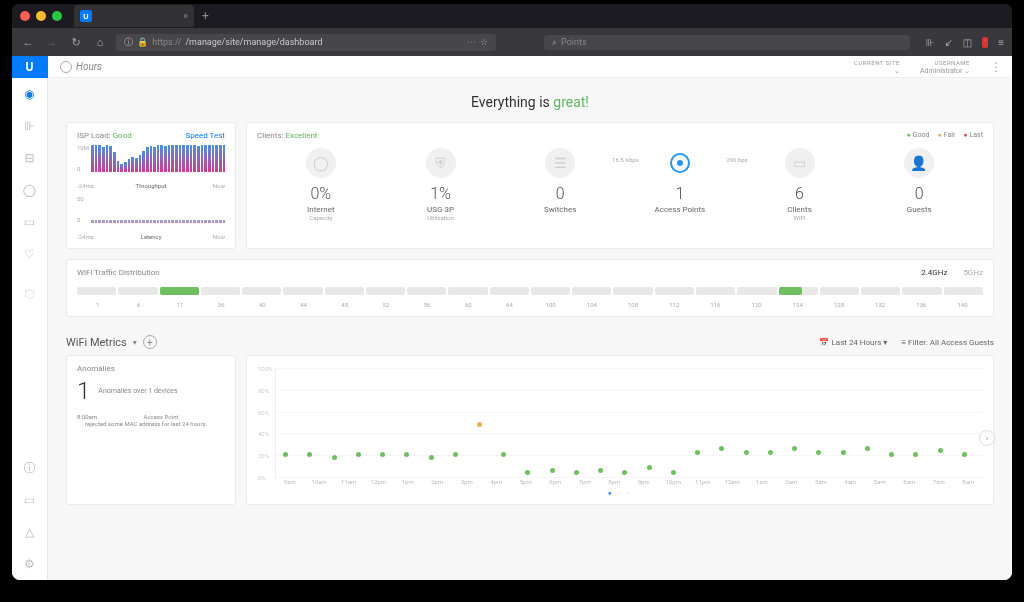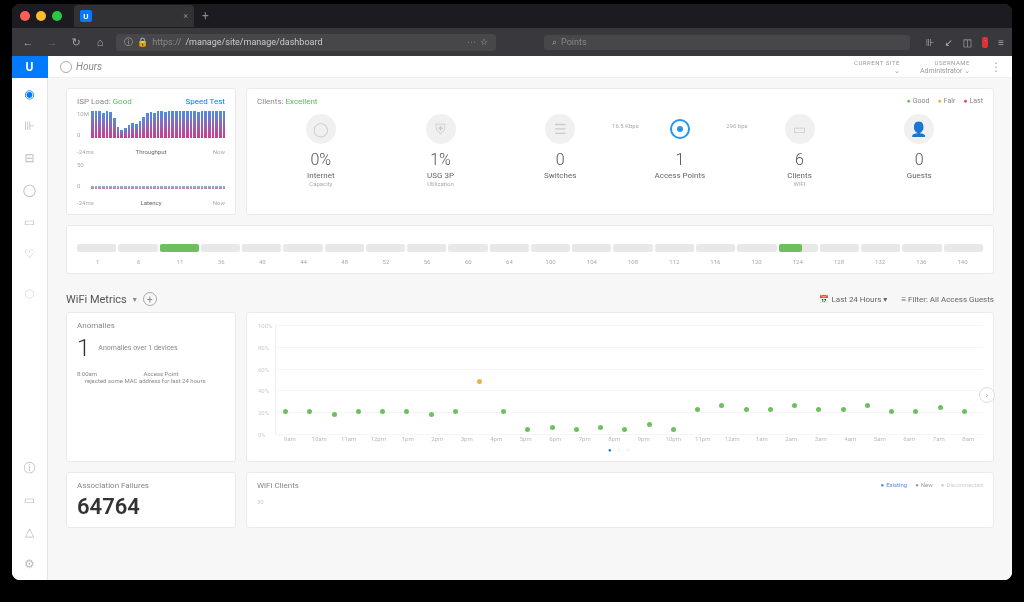--- a/index.html
+++ b/index.html
@@ -185,20 +185,23 @@
           </div>
           <div class="col">
             <span class="lbl">USERNAME</span>
             <span><span>Administrator</span> ⌄</span>
           </div>
           <span class="dots">⋮</span>
         </div>
       </div>
 
       <div class="content">
+        <div class="hero">
+          <span>Everything is </span><span class="great">great!</span>
+        </div>
 
         <div class="row1">
           <div class="card tp-card">
             <div class="card-hdr">
               <span><span>ISP Load:</span> <span class="good">Good</span></span>
               <span class="link">Speed Test</span>
             </div>
             <div class="chart">
               <span class="axis" style="top:0">10M</span>
               <span class="axis" style="bottom:8px">0</span>
@@ -342,20 +345,26 @@
               <div class="stat">
                 <div class="icon">👤</div>
                 <div class="val">0</div>
                 <div class="lbl">Guests</div>
               </div>
             </div>
           </div>
         </div>
 
         <div class="dist">
+          <div class="dist-hdr">
+            <span>WiFi Traffic Distribution</span>
+            <span style="flex:1"></span>
+            <span class="tab2 active">2.4GHz</span>
+            <span class="tab2">5GHz</span>
+          </div>
           <div class="dist-bars" id="distbars">
               <span></span>
               <span></span>
               <span class="fill"></span>
               <span></span>
               <span></span>
               <span></span>
               <span></span>
               <span></span>
               <span></span>
@@ -501,36 +510,16 @@
                 <span>5am</span>
                 <span>6am</span>
                 <span>7am</span>
                 <span>8am</span>
               </div>
             <div class="pager"><span class="on">●</span> ○ ○</div>
             <div class="nav-arrow">›</div>
           </div>
         </div>
 
-        <div class="row3">
-          <div class="card assoc-card">
-            <div class="card-hdr">
-                <span>Association Failures</span>
-              </div>
-            <div class="big" style="font-size:22px;font-weight:600">64764</div>
-
-          </div>
-          <div class="card clients-card">
-            <div class="net-hdr">
-              <span>WiFi Clients</span>
-              <div class="legend" style="font-size:6px">
-                <span style="color:#4a90e2">Existing</span>
-                <span style="color:#999">New</span>
-                <span style="color:#ccc">Disconnected</span>
-              </div>
-            </div>
-            <div style="font-size:6px;color:#ccc">30</div>
-          </div>
-        </div>
       </div>
     </div>
   </div>
 </div>
 
 </body></html>

